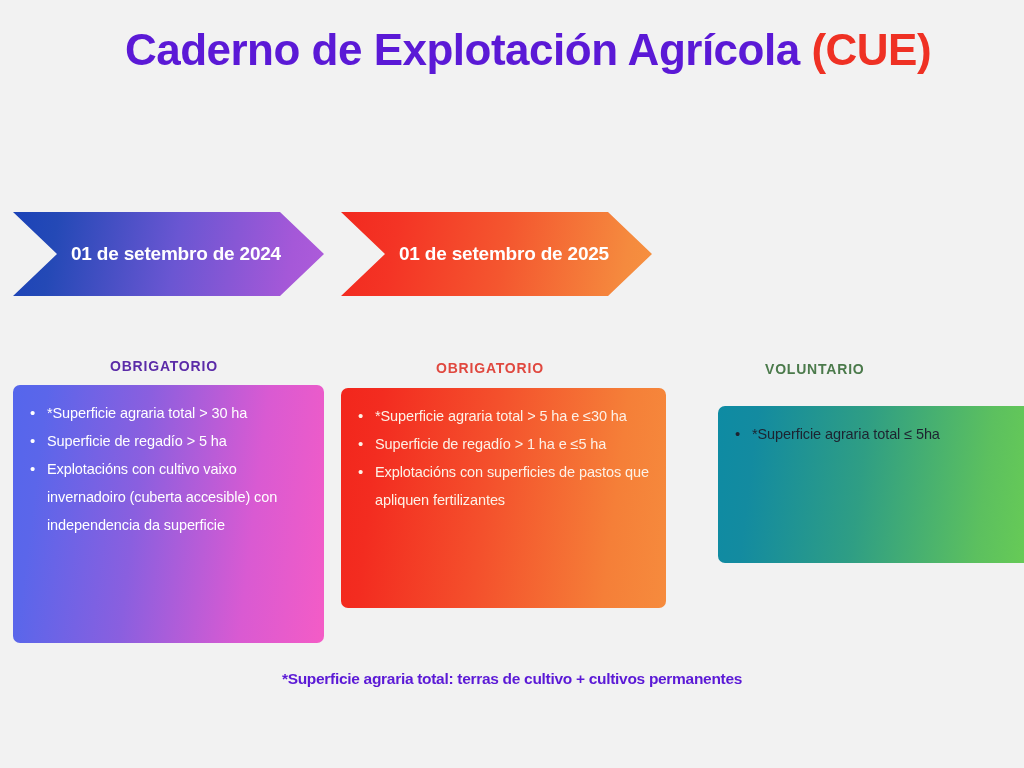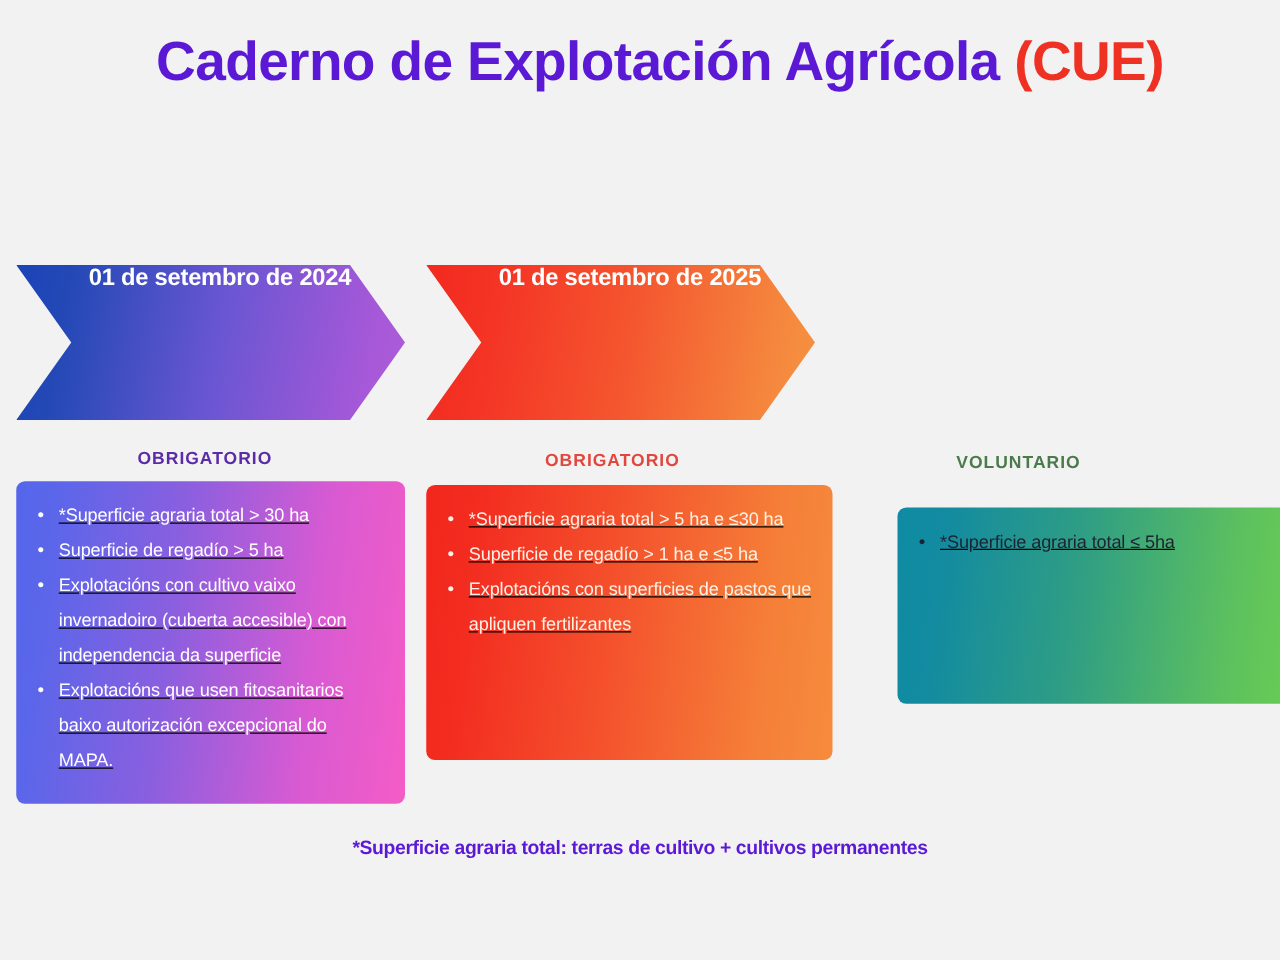--- a/index.html
+++ b/index.html
@@ -31,23 +31,23 @@
     line-height: 1.1;
     white-space: nowrap;
     padding-left: 32px;
   }
   .title .t-main { color: #5b19d6; }
   .title .t-accent { color: #ef3124; }
 
   
   .arrow {
     position: absolute;
-    height: 124px;
+    height: 84px;
     display: flex;
-    align-items: flex-start;
+    align-items: center;
     -webkit-clip-path: polygon(0 0, calc(100% - 44px) 0, 100% 50%, calc(100% - 44px) 100%, 0 100%, 44px 50%);
     clip-path: polygon(0 0, calc(100% - 44px) 0, 100% 50%, calc(100% - 44px) 100%, 0 100%, 44px 50%);
   }
   .arrow-label {
     color: #ffffff;
     font-size: 19px;
     font-weight: bold;
     letter-spacing: -0.2px;
     white-space: nowrap;
   }
@@ -82,21 +82,20 @@
   .card {
     position: absolute;
     border-radius: 7px;
     box-sizing: border-box;
     padding: 14px 16px 14px 14px;
   }
   .card ul {
     margin: 0;
     padding: 0 0 0 20px;
     list-style: none;
-    text-decoration: underline;
   }
   .card li {
     position: relative;
     font-size: 14.5px;
     line-height: 28px;
     letter-spacing: -0.1px;
   }
   .card li::before {
     content: "\2022";
     position: absolute;
@@ -166,21 +165,20 @@
 
 <div class="col-heading" id="heading-1">OBRIGATORIO</div>
 <div class="col-heading" id="heading-2">OBRIGATORIO</div>
 <div class="col-heading" id="heading-3">VOLUNTARIO</div>
 
 <div class="card" id="card-1">
   <ul>
     <li>*Superficie agraria total &gt; 30 ha</li>
     <li>Superficie de regadío &gt; 5 ha</li>
     <li>Explotacións con cultivo vaixo invernadoiro (cuberta accesible) con independencia da superficie</li>
-    <li>Explotacións que usen fitosanitarios baixo autorización excepcional do MAPA.</li>
   </ul>
 </div>
 
 <div class="card" id="card-2">
   <ul>
     <li>*Superficie agraria total &gt; 5 ha e ≤30 ha</li>
     <li>Superficie de regadío &gt; 1 ha e ≤5 ha</li>
     <li>Explotacións con superficies de pastos que apliquen fertilizantes</li>
   </ul>
 </div>

